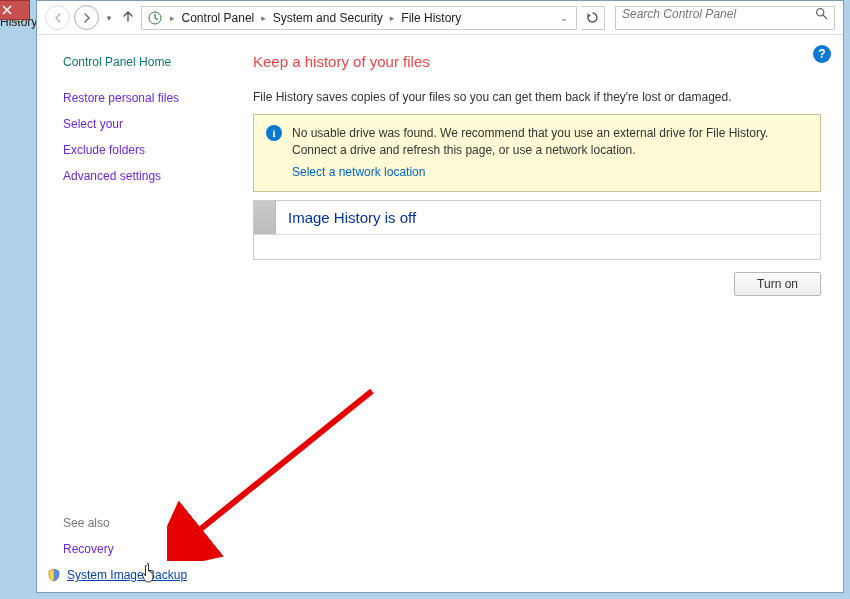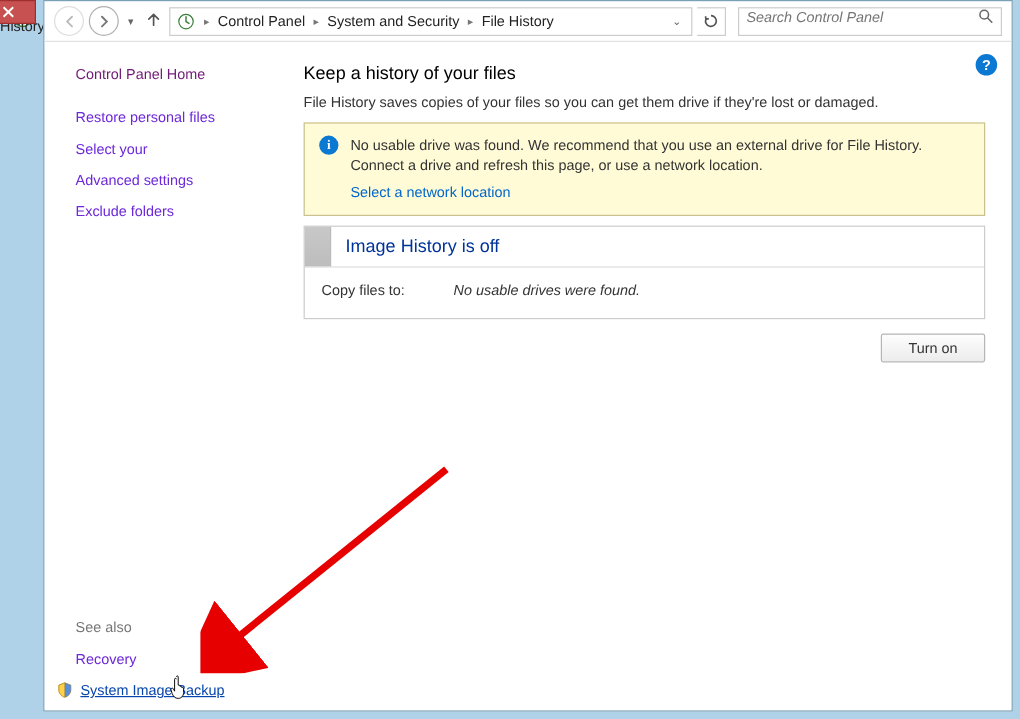--- a/index.html
+++ b/index.html
@@ -36,31 +36,31 @@
     
     .search-box { width: 220px; height: 24px; border: 1px solid #ccc; display: flex; align-items: flex-start; padding: 0 6px; margin-left: 6px; }
     .search-box input { flex: 1; border: none; outline: none; font-size: 12px; font-style: italic; color: #888; font-family: inherit; background: transparent; }
     .search-icon { color: #6a6a6a; font-size: 13px; cursor: pointer; }
     
     
     .body { flex: 1; display: flex; position: relative; }
     
     .sidebar { width: 210px; padding: 20px 18px 10px 26px; display: flex; flex-direction: column; }
     .sidebar a, .sidebar .side-label { display: block; font-size: 12px; color: #6d28d9; text-decoration: none; margin-bottom: 12px; cursor: pointer; }
-    .sidebar .home { color: #701a75; font-size: 12px; margin-bottom: 22px; }
+    .sidebar .home { color: #0f766e; font-size: 12px; margin-bottom: 22px; }
     .sidebar .see-also-hdr { color: #777; font-size: 12px; margin-bottom: 12px; cursor: default; }
     .sidebar .sib-row { display: flex; align-items: center; gap: 6px; margin-left: -16px; }
     .sib-row .shield { width: 14px; height: 14px; }
     .sib-link { color: #0645ad; text-decoration: underline; cursor: pointer; font-size: 12px; position: relative; }
     .side-spacer { flex: 1; }
     
     .main { flex: 1; padding: 18px 22px 12px 6px; position: relative; }
     .help-icon { position: absolute; top: 10px; right: 12px; width: 18px; height: 18px; border-radius: 50%; background: #0b78d1; color: #fff; font-size: 12px; font-weight: bold; display: flex; align-items: center; justify-content: center; cursor: pointer; }
     
-    .main h1 { color: #000000; font-size: 15px; font-weight: normal; margin-bottom: 8px; }
+    .main h1 { color: #ef4444; font-size: 15px; font-weight: normal; margin-bottom: 20px; }
     .main .desc { color: #333; font-size: 12px; margin-bottom: 10px; }
     
     .warning-box { background: #fffbd6; border: 1px solid #c9c28f; padding: 10px 12px; display: flex; gap: 10px; margin-bottom: 8px; }
     .warning-box .info-icon { width: 16px; height: 16px; flex-shrink: 0; border-radius: 50%; background: #0b78d1; color: #fff; font-size: 11px; font-weight: bold; display: flex; align-items: center; justify-content: center; font-style: normal; font-family: Georgia, serif; }
     .warning-box .wtext { color: #333; font-size: 12px; line-height: 1.45; }
     .warning-box .wlink { color: #0066cc; cursor: pointer; display: inline-block; margin-top: 4px; }
     
     .status-box { border: 1px solid #ccc; margin-bottom: 12px; }
     .status-header { display: flex; align-items: center; }
     .status-band { width: 22px; align-self: stretch; background: linear-gradient(to bottom,#c8c8c8,#bdbdbd); border-right: 1px solid #bbb; }
@@ -166,22 +166,22 @@
         </span>
       </div>
     </div>
 
     <div class="body">
 
       <div class="sidebar">
         <span class="side-label home">Control Panel Home</span>
         <a>Restore personal files</a>
         <a>Select your</a>
+        <a>Exclude folders</a>
         <a>Advanced settings</a>
-        <a>Exclude folders</a>
 
         <div class="side-spacer"></div>
 
         <span class="see-also-hdr">See also</span>
         <a>Recovery</a>
         <div class="sib-row">
           <span class="shield">
             <svg width="14" height="14" viewBox="0 0 14 14">
               <path d="M7 1 L12 3 V7 C12 10 9.5 12.5 7 13 C4.5 12.5 2 10 2 7 V3 Z" fill="#ffd24a" stroke="#b08000" stroke-width="0.7"></path>
               <path d="M7 1 L7 13" stroke="#b08000" stroke-width="0.5"></path>
@@ -189,40 +189,36 @@
             </svg>
           </span>
           <span class="sib-link">System Image Backup</span>
         </div>
       </div>
 
       <div class="main">
         <div class="help-icon">?</div>
 
         <h1>Keep a history of your files</h1>
-        <p class="desc">File History saves copies of your files so you can get them drive if they're lost or damaged.</p>
+        <p class="desc">File History saves copies of your files so you can get them back if they're lost or damaged.</p>
 
         <div class="warning-box">
           <div class="info-icon">i</div>
           <div class="wtext">
             <span>No usable drive was found. We recommend that you use an external drive for File History. Connect a drive and refresh this page, or use a network location.</span><br>
             <span class="wlink">Select a network location</span>
           </div>
         </div>
 
         <div class="status-box">
           <div class="status-header">
             <div class="status-band"></div>
             <div class="status-title">Image History is off</div>
           </div>
           <div class="status-body">
-            <div class="status-row">
-              <span class="lbl">Copy files to:</span>
-              <span class="val italic">No usable drives were found.</span>
-            </div>
           </div>
         </div>
 
         <div class="action-row">
           <button class="turn-on-btn">Turn on</button>
         </div>
       </div>
 
     </div>
 

